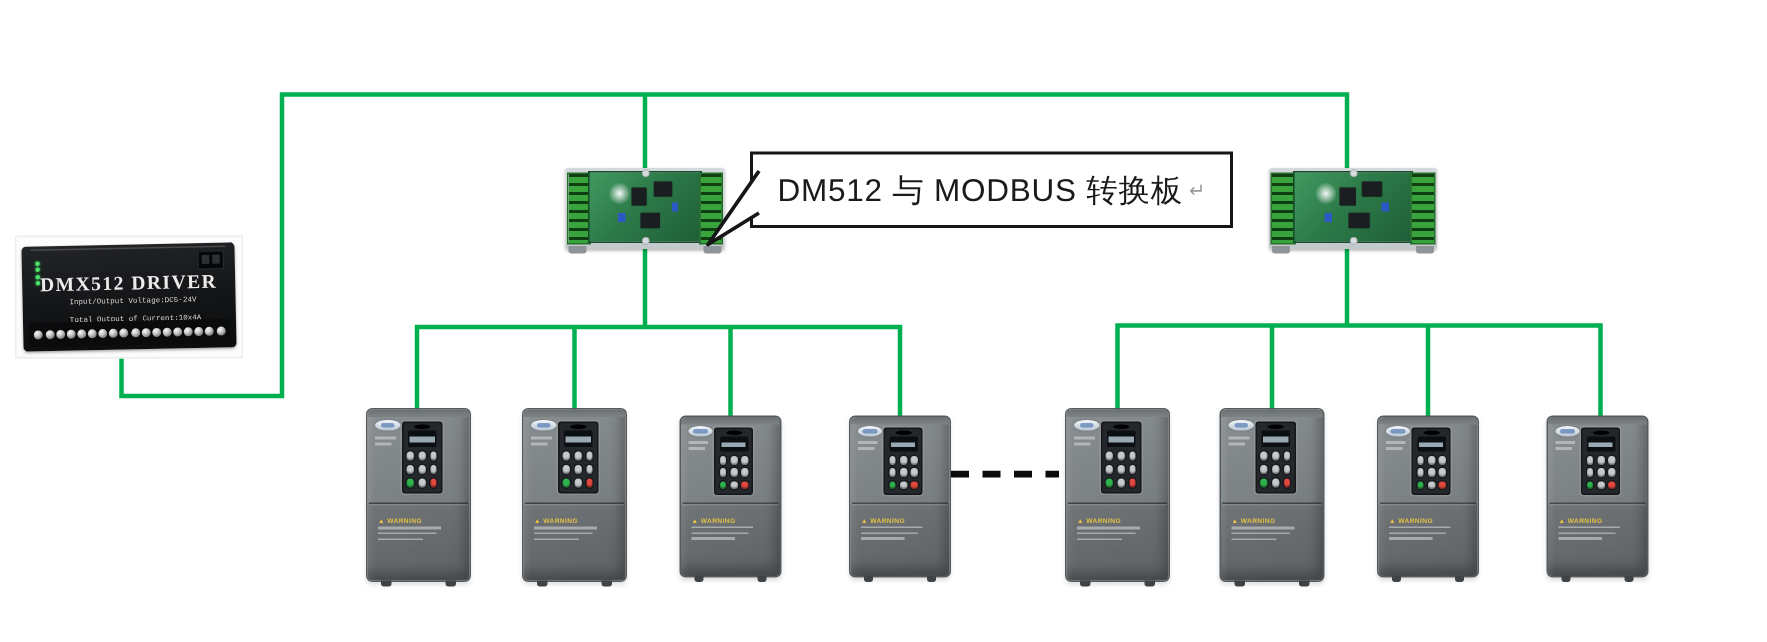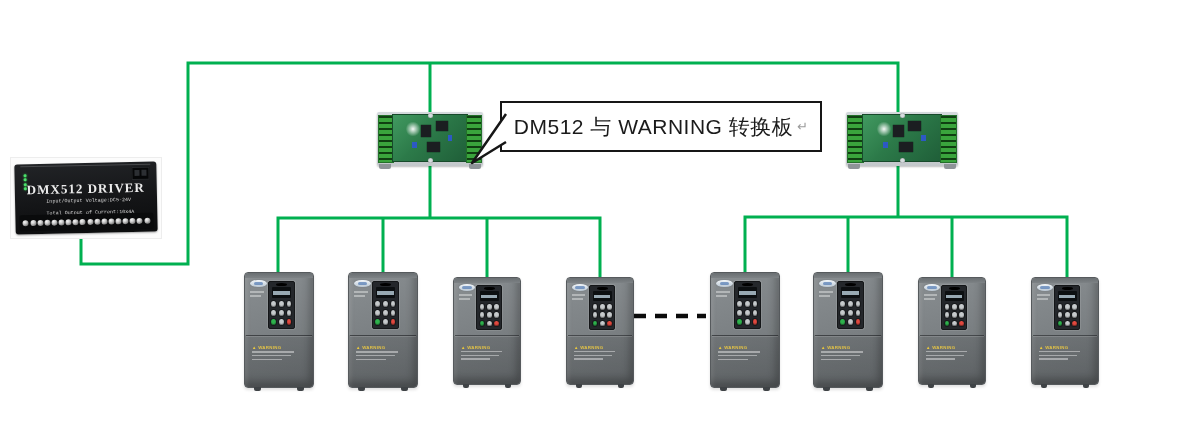--- a/index.html
+++ b/index.html
@@ -457,19 +457,19 @@
           <i></i>
           <i></i>
           <i></i>
         </div>
     <i class="foot f1"></i>
     <i class="foot f2"></i>
   </div>
     </div>
 
   <div class="callout">
-    <span class="ctext">DM512 与 WARNING 转换板</span>
+    <span class="ctext">DM512 与 MODBUS 转换板</span>
     <span class="ret">↵</span>
   </div>
   <svg class="tail" width="60" height="75" viewBox="0 0 60 75">
     <path d="M51,14 L17,63 L51,42" fill="#ffffff" stroke="#161616" stroke-width="2.5" stroke-linejoin="round"></path>
   </svg>
 </div>
 
 </body></html>

